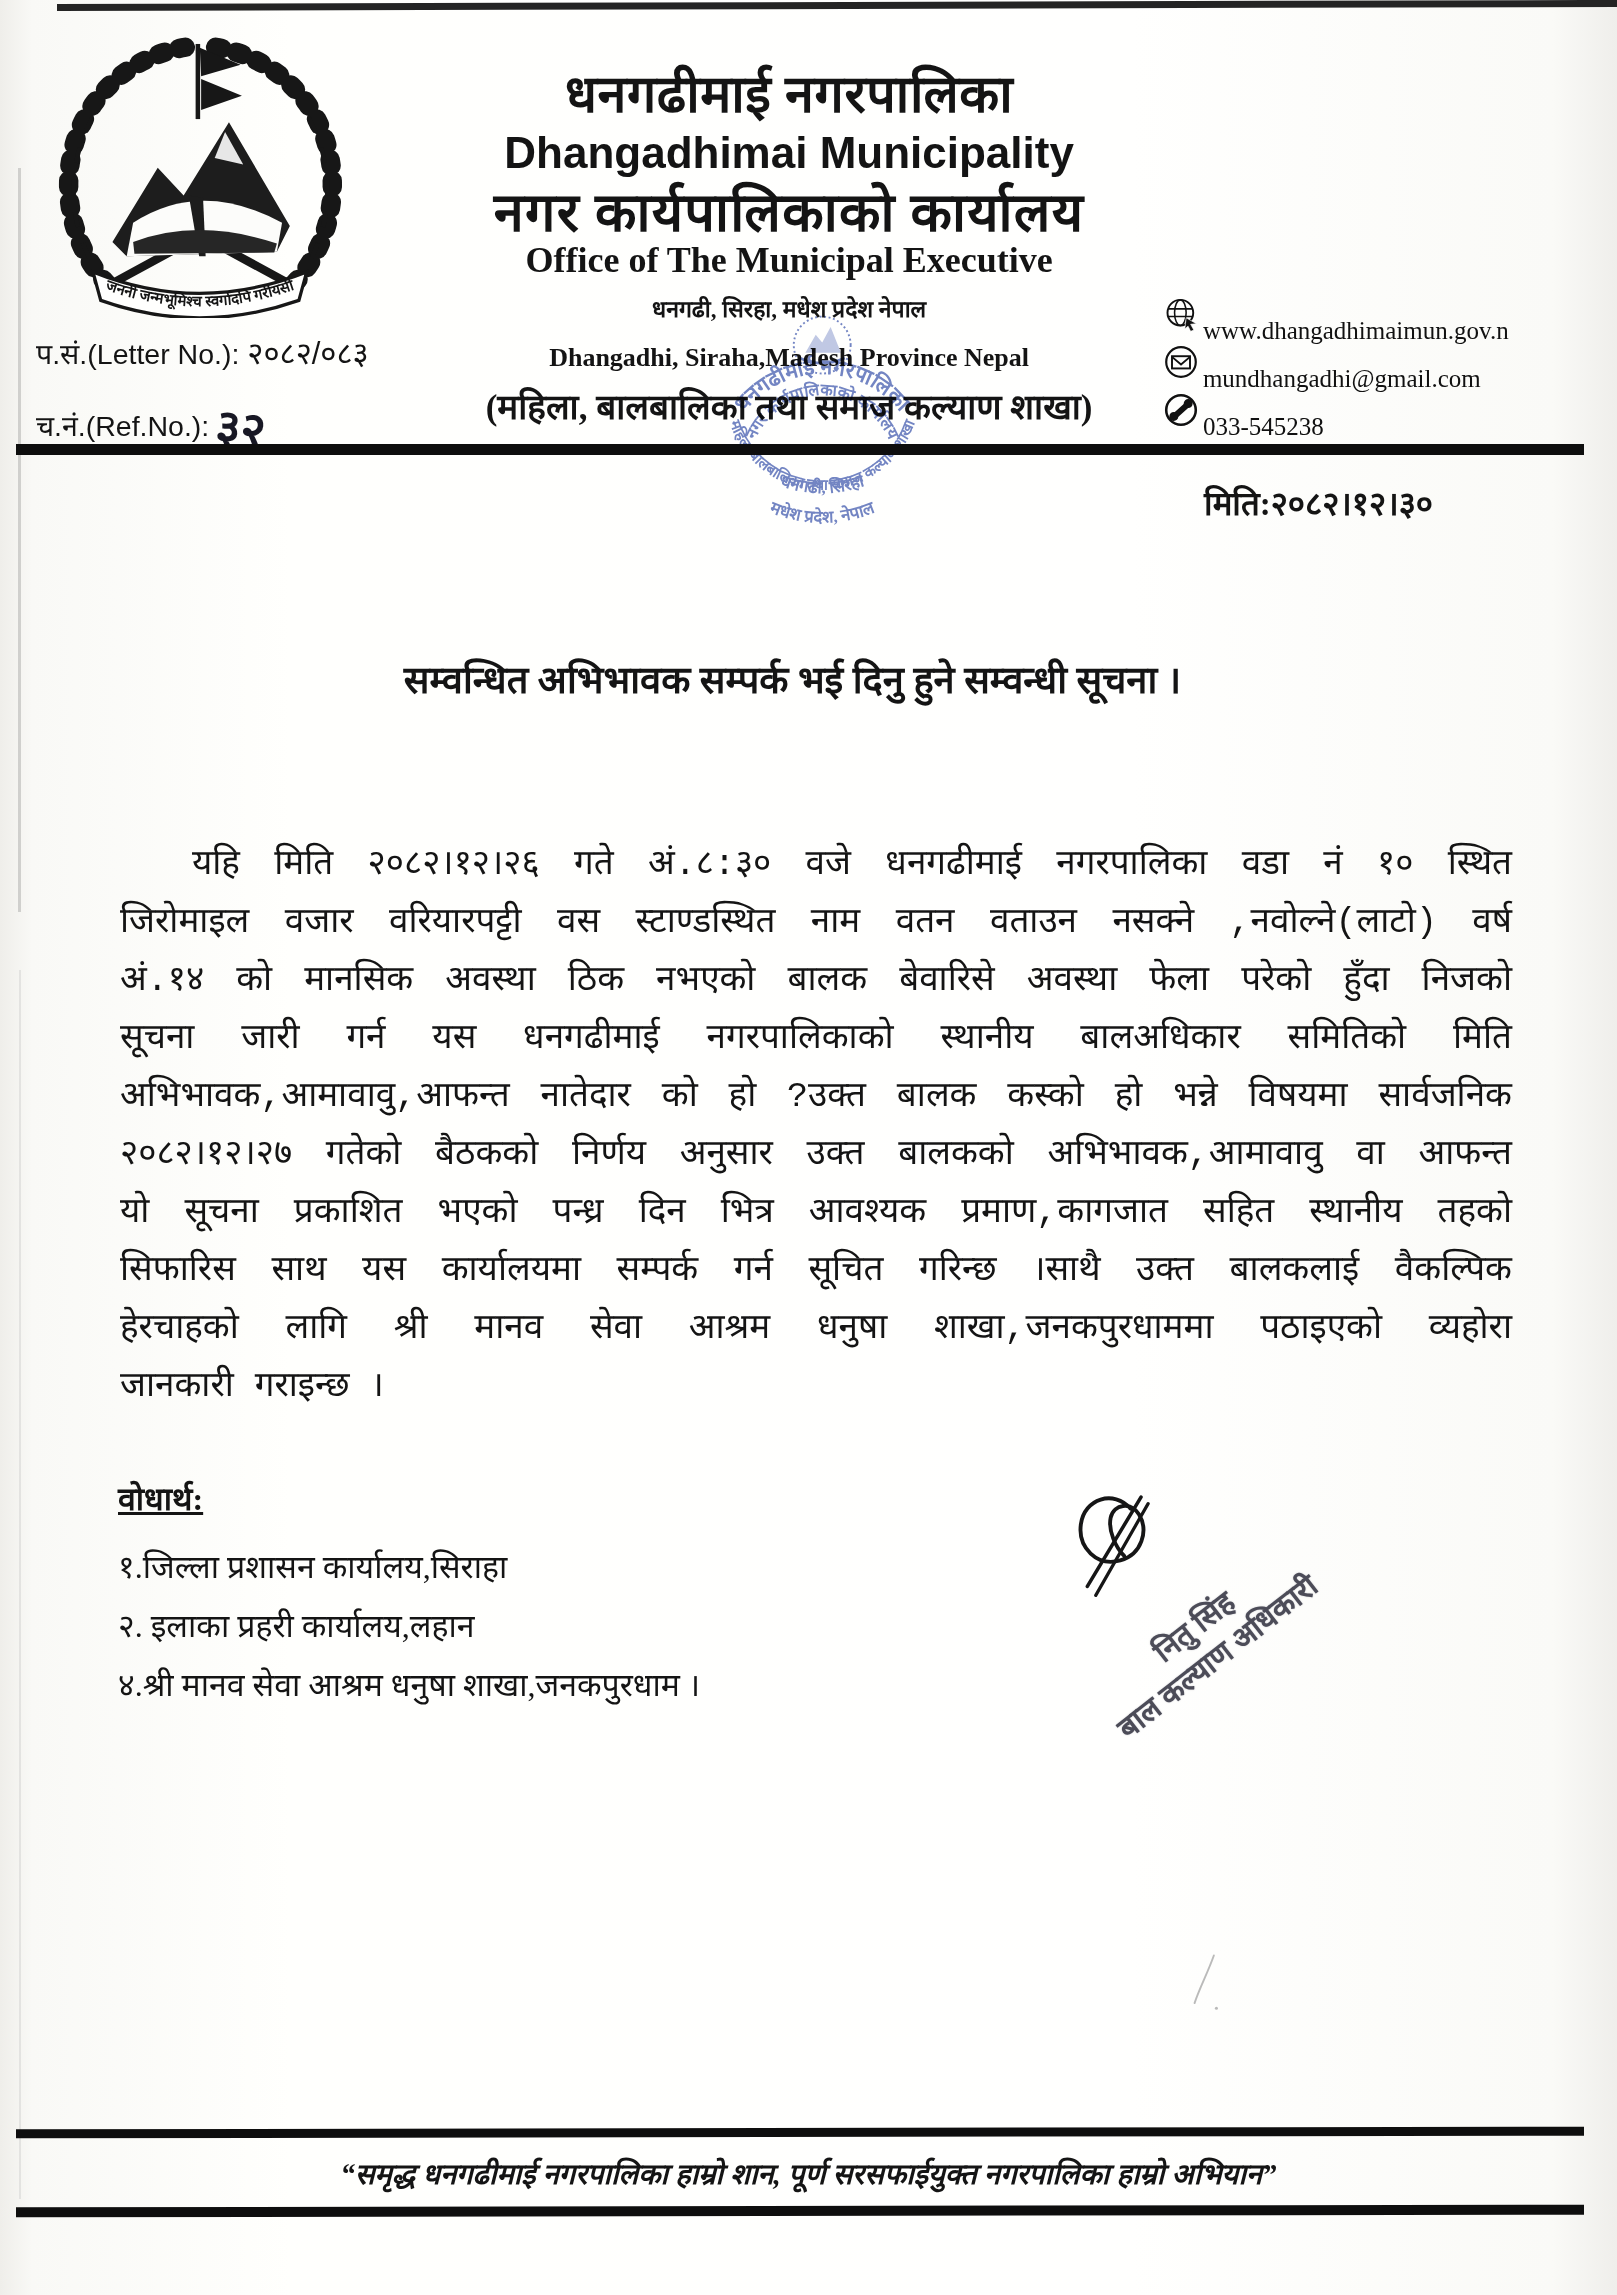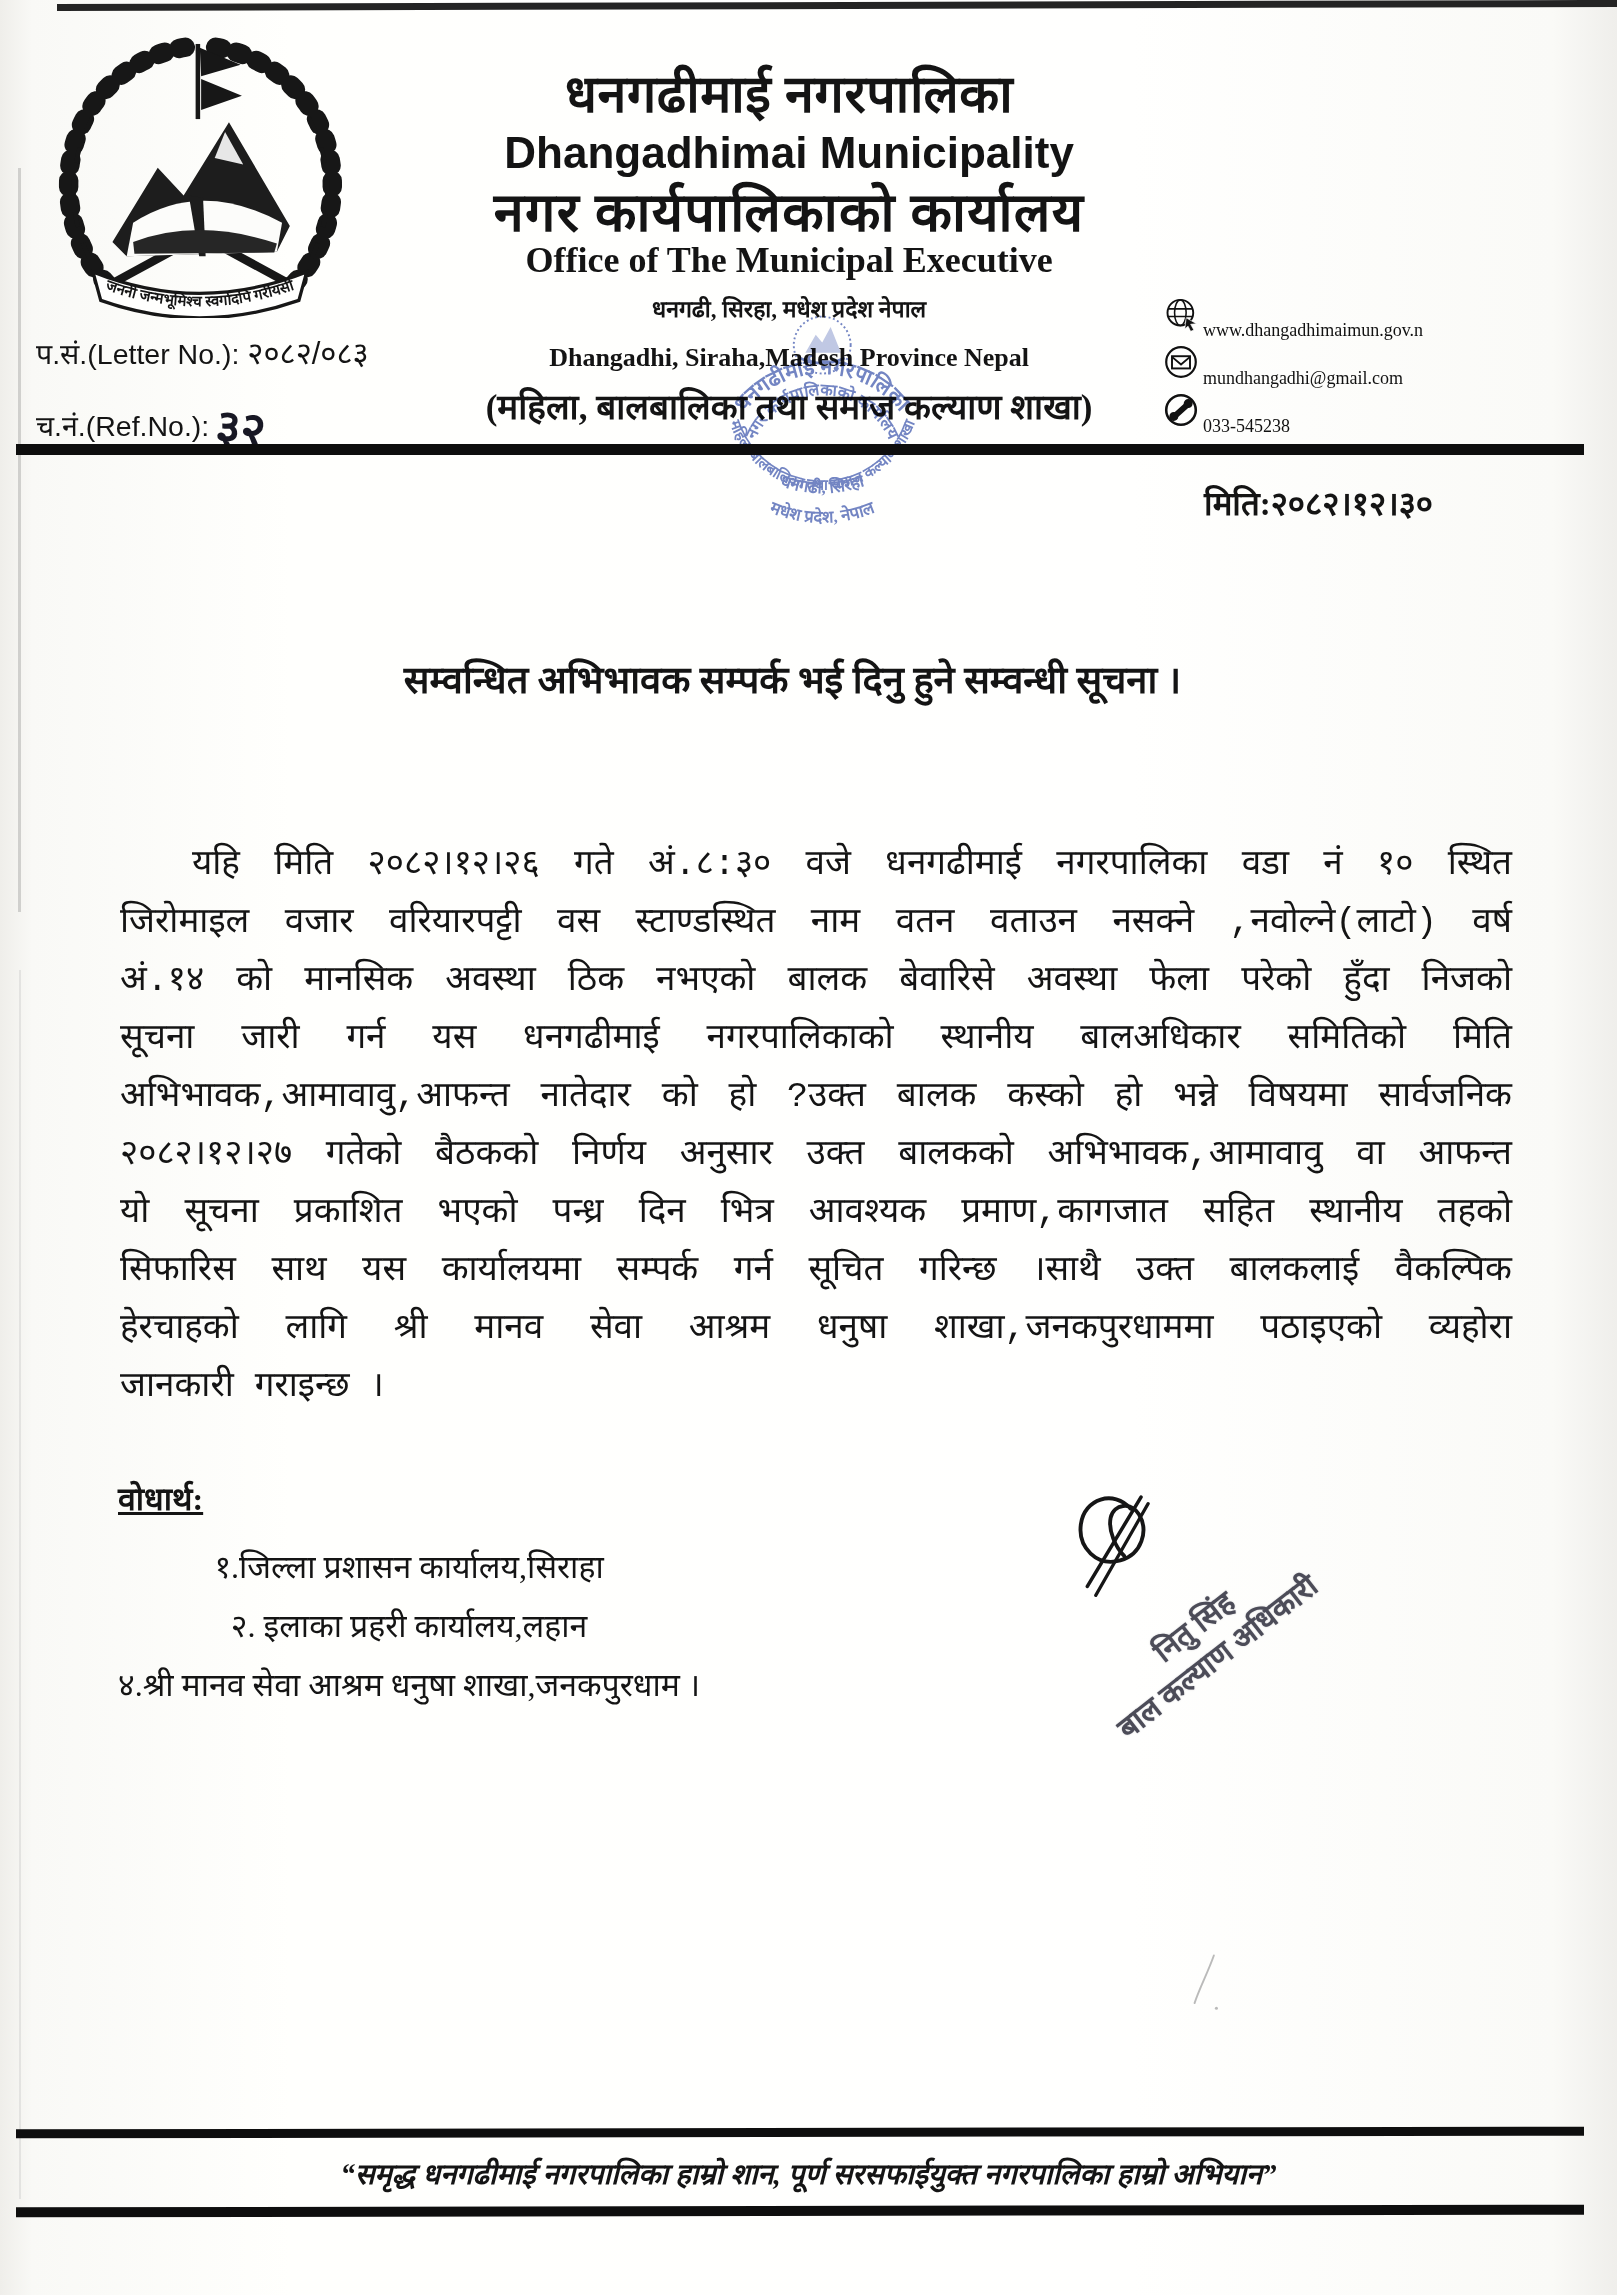--- a/index.html
+++ b/index.html
@@ -23,41 +23,41 @@
   .en3{top:343px;font-size:26px;}
   .np4{top:382px;font-size:35px;}
 
   .meta-block{position:absolute;left:36px;top:331px;font-size:28.5px;font-family:"Liberation Sans","DejaVu Sans",sans-serif;}
   .meta-row{height:54px;white-space:nowrap;}
   .hand{display:inline-block;font-size:48px;font-weight:bold;color:#181824;transform:rotate(6deg) translateY(9px);font-family:"Liberation Serif",serif;}
 
   .contact{position:absolute;left:1163px;top:290px;}
   .c-row{display:flex;align-items:center;height:48px;white-space:nowrap;}
   .c-row svg{flex:0 0 auto;margin-right:3.9px;}
-  .c-text{font-size:18px;color:#111;margin-top:33px;}
+  .c-text{font-size:25px;color:#111;margin-top:33px;}
 
   .stamp{position:absolute;left:665px;top:283px;width:317px;height:265px;opacity:.72;mix-blend-mode:multiply;}
 
   .rule{position:absolute;left:16px;width:1568px;background:#0e0e0e;}
   .rule-header{top:444px;height:11px;}
   .rule-f1{top:2128px;height:9px;transform:rotate(-0.1deg);}
   .rule-f2{top:2206px;height:9.7px;transform:rotate(-0.1deg);}
 
   .date{position:absolute;right:184px;top:480px;font-size:33px;font-weight:bold;white-space:nowrap;}
 
   .subject{position:absolute;left:calc(50% - 16px);transform:translateX(-50%);top:652px;font-size:38px;font-weight:bold;white-space:nowrap;}
 
   .body{position:absolute;left:120px;top:836px;width:1392px;font-size:35px;line-height:58px;font-family:Liberation Mono, monospace;}
   .body-line{text-align:justify;text-align-last:justify;}
   .body-line.first{padding-left:72px;}
   .body-line.last{text-align-last:left;}
 
   .cc{position:absolute;left:118px;top:1476px;font-size:32px;}
   .cc-head{font-weight:bold;text-decoration:underline;margin-bottom:24.6px;}
-  .cc-item{height:59px;white-space:nowrap;text-align:center;}
+  .cc-item{height:59px;white-space:nowrap;}
 
   .sig-scribble{position:absolute;left:1066px;top:1484px;width:97px;height:120px;}
   .signer{position:absolute;left:1051px;top:1604px;width:310px;transform:rotate(-38deg);text-align:center;color:#4c4c58;font-weight:bold;text-shadow:0 0 1.3px rgba(80,80,95,.45);}
   .signer .s-name{font-size:30px;line-height:38px;}
   .signer .s-title{font-size:30px;line-height:38px;}
 
   .stray{position:absolute;left:1183px;top:1950px;width:45px;height:65px;opacity:.45;}
 
   .footer-slogan{position:absolute;left:50%;transform:translateX(-50%);top:2153px;font-size:29px;font-weight:bold;font-style:italic;white-space:nowrap;}
 </style>

